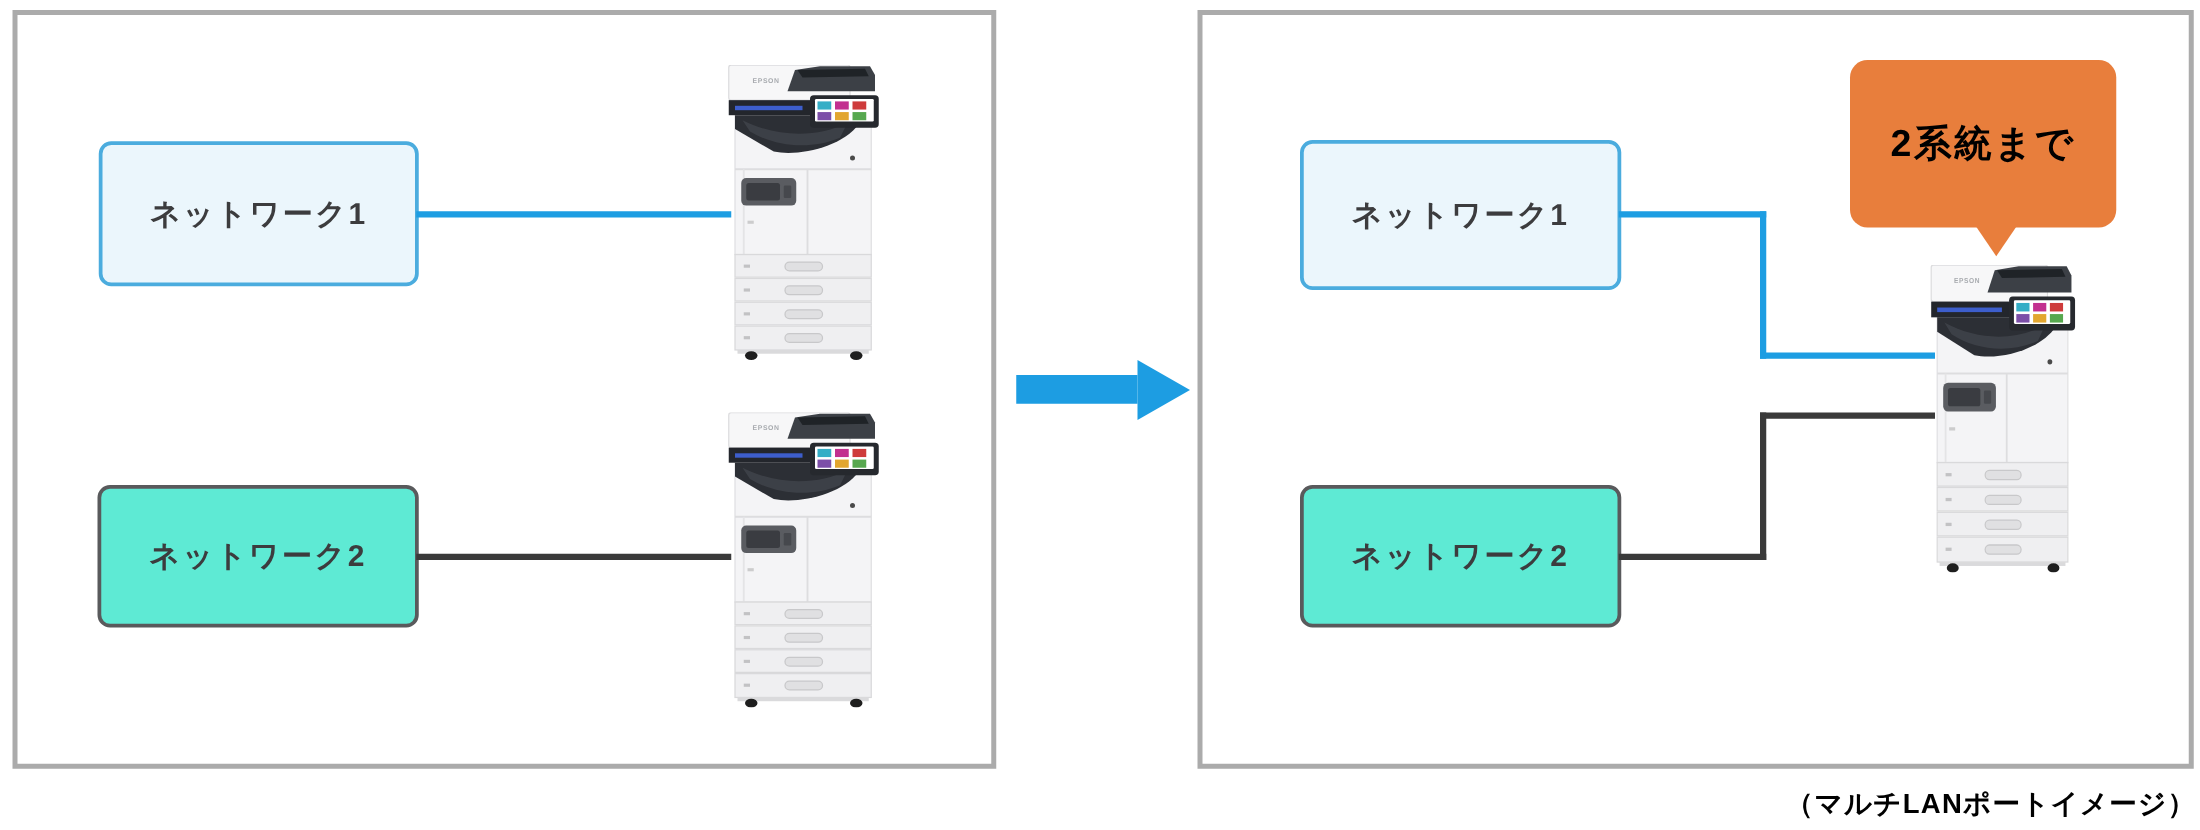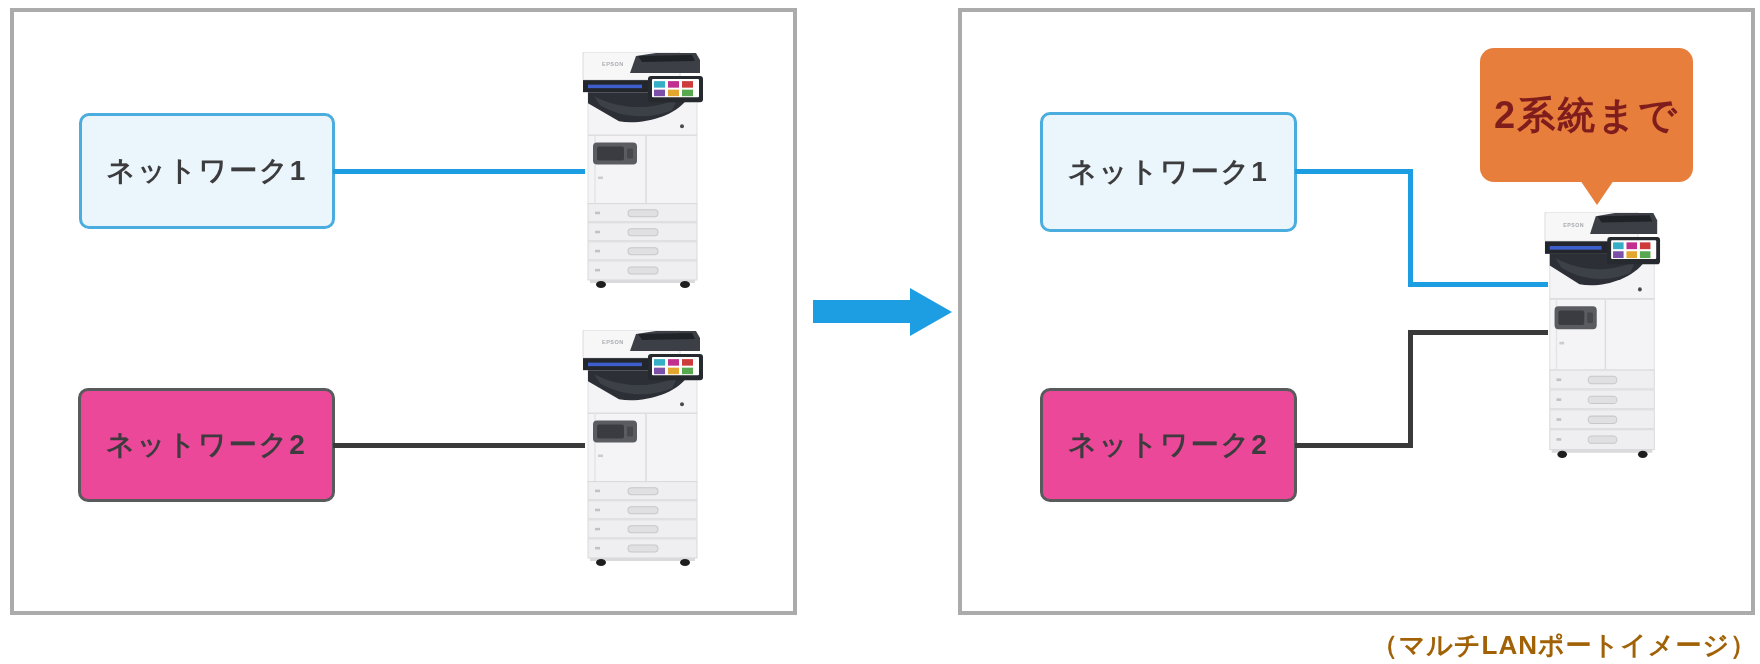--- a/index.html
+++ b/index.html
@@ -20,27 +20,27 @@
   }
   .panel.left  { left: 10px;  width: 787px; }
   .panel.right { left: 958px; width: 797px; }
 
   .netbox {
     position: absolute;
     border-radius: 10px;
     display: flex;
     align-items: center;
     justify-content: center;
-    font-size: 28px;
+    font-size: 24px;
     font-weight: bold;
     letter-spacing: 2px;
     color: #3c3c3e;
   }
   .netbox.blue { background: #ebf6fc; border: 3px solid #4bacde; }
-  .netbox.gray { background: #ec4899; border: 3px solid #595a5c; }
+  .netbox.gray { background: #5eead4; border: 3px solid #595a5c; }
 
   .hline, .vline { position: absolute; }
   .line-blue  { background: #1d9de2; }
   .line-black { background: #3a3a3a; }
 
   .arrow-body {
     position: absolute;
     left: 813px; top: 300px;
     width: 97px; height: 23px;
     background: #1d9de2;
@@ -57,44 +57,44 @@
   .callout {
     position: absolute;
     left: 1480px; top: 48px;
     width: 213px; height: 134px;
     background: #e87e3c;
     border-radius: 14px;
     display: flex;
     flex-direction: row;
     align-items: center;
     justify-content: center;
-    color: #7f1d1d;
-    font-size: 38px;
+    color: #000000;
+    font-size: 30px;
     font-weight: bold;
     letter-spacing: 2px;
     line-height: 43px;
     text-align: center;
     z-index: 5;
   }
   .callout-tail {
     position: absolute;
     left: 1580px; top: 180px;
     width: 0; height: 0;
     border-left: 17px solid transparent;
     border-right: 17px solid transparent;
     border-top: 25px solid #e87e3c;
     z-index: 5;
   }
 
   .caption {
     position: absolute;
     right: 3px; top: 628px;
-    font-size: 26px;
+    font-size: 22px;
     font-weight: bold;
-    color: #a16207;
+    color: #000000;
     letter-spacing: 1px;
   }
 
   .printer { position: absolute; }
   .defs-holder { position: absolute; width: 0; height: 0; overflow: hidden; }
 </style>
 </head>
 <body>
 
 <div class="stage">

